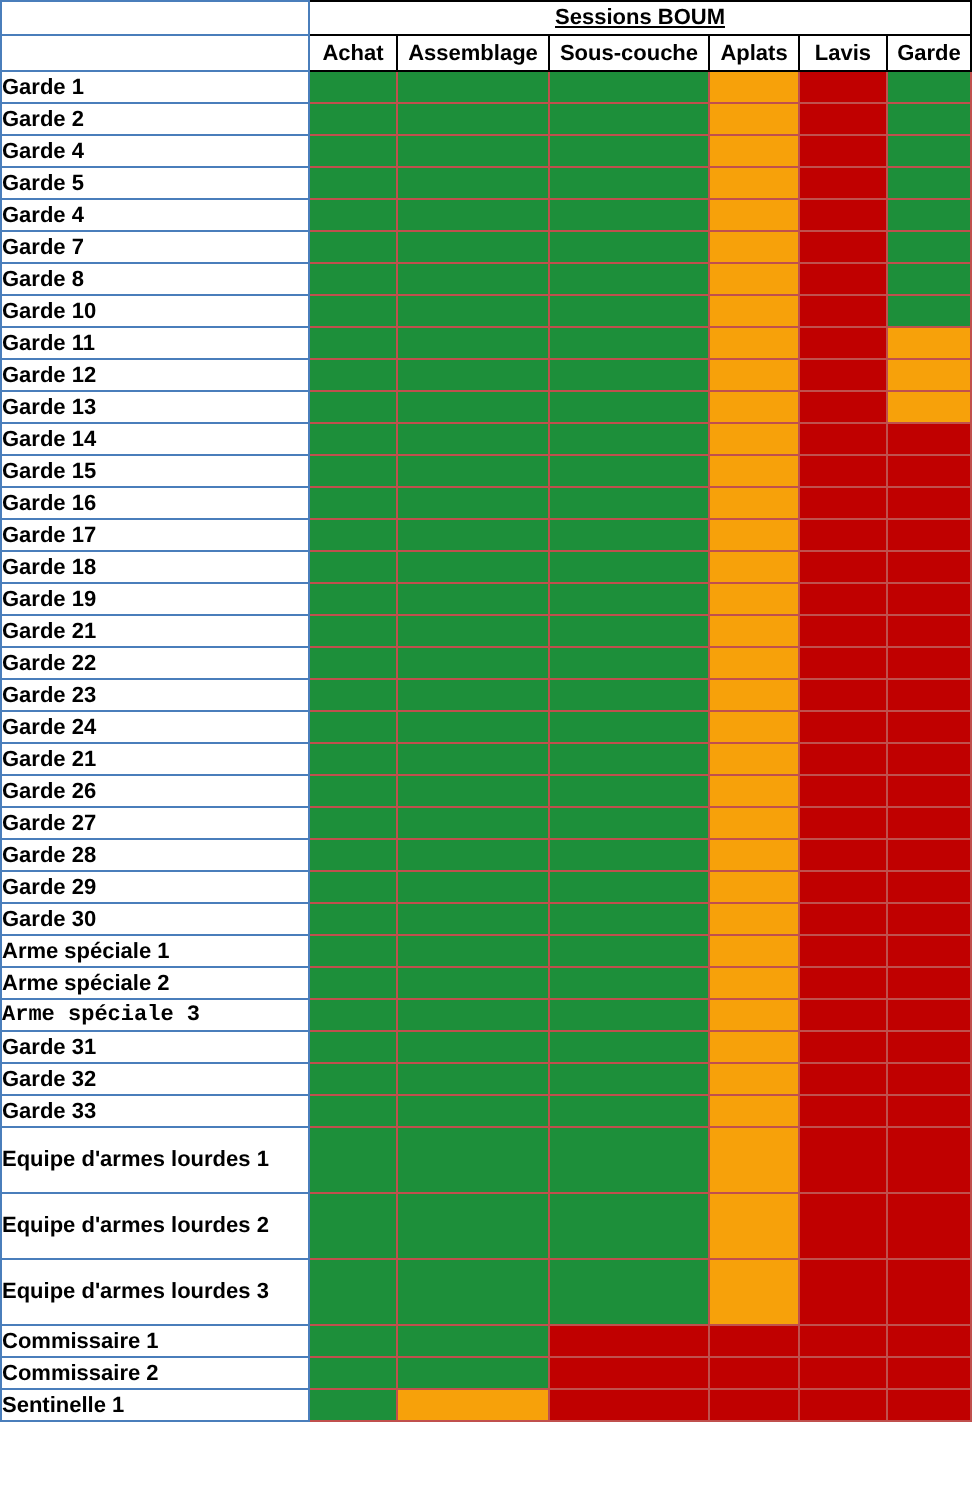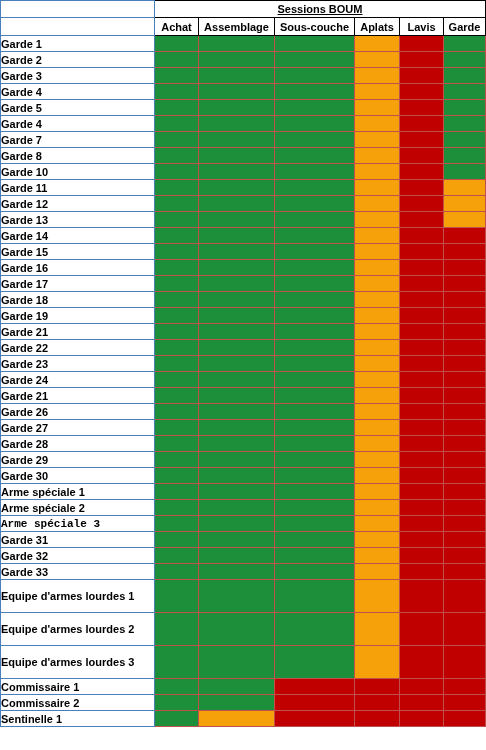--- a/index.html
+++ b/index.html
@@ -60,29 +60,20 @@
         <tr style="height: 15px;">
           <td class="name-cell" style="height: 15px;">Garde 2</td>
           <td class="cell g" style="height: 15px;"></td>
           <td class="cell g" style="height: 15px;"></td>
           <td class="cell g" style="height: 15px;"></td>
           <td class="cell o" style="height: 15px;"></td>
           <td class="cell r" style="height: 15px;"></td>
           <td class="cell g" style="height: 15px;"></td>
         </tr>
         <tr style="height: 15px;">
-          <td class="name-cell" style="height: 15px;">Garde 3</td>
-          <td class="cell g" style="height: 15px;"></td>
-          <td class="cell g" style="height: 15px;"></td>
-          <td class="cell g" style="height: 15px;"></td>
-          <td class="cell o" style="height: 15px;"></td>
-          <td class="cell r" style="height: 15px;"></td>
-          <td class="cell g" style="height: 15px;"></td>
-        </tr>
-        <tr style="height: 15px;">
           <td class="name-cell" style="height: 15px;">Garde 4</td>
           <td class="cell g" style="height: 15px;"></td>
           <td class="cell g" style="height: 15px;"></td>
           <td class="cell g" style="height: 15px;"></td>
           <td class="cell o" style="height: 15px;"></td>
           <td class="cell r" style="height: 15px;"></td>
           <td class="cell g" style="height: 15px;"></td>
         </tr>
         <tr style="height: 15px;">
           <td class="name-cell" style="height: 15px;">Garde 5</td>

